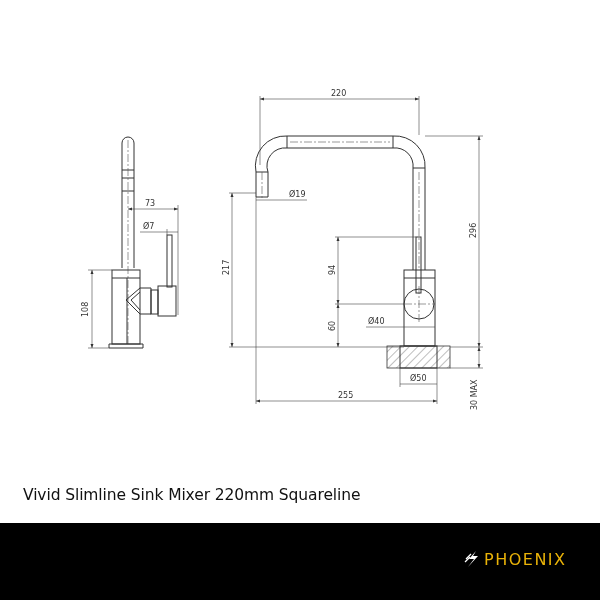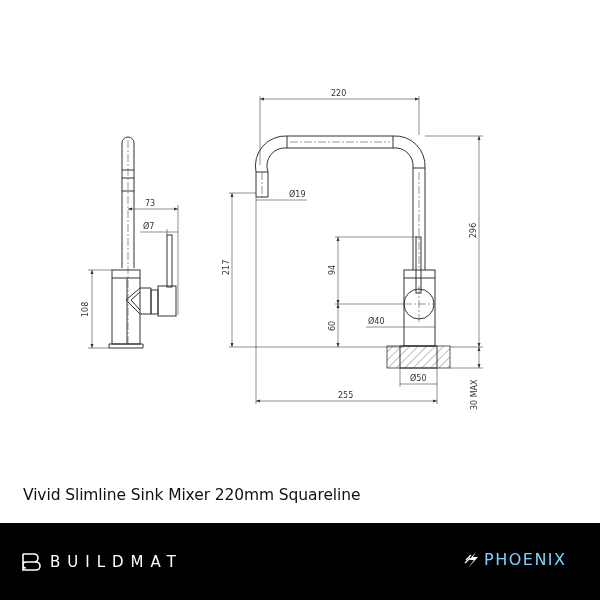--- a/index.html
+++ b/index.html
@@ -6,21 +6,21 @@
   body{width:600px;height:600px;position:relative;overflow:hidden;font-family:"Liberation Sans",sans-serif;}
   #drawing{position:absolute;left:0;top:0;width:600px;height:470px;}
   .ln{stroke:#333;stroke-width:1;fill:none;}
   .dim{stroke:#444;stroke-width:0.6;fill:none;}
   .cl{stroke:#555;stroke-width:0.6;fill:none;stroke-dasharray:8 2 2 2;}
   .dt{font-family:"DejaVu Sans",sans-serif;font-size:8px;fill:#333;}
   #product-title{position:absolute;left:23px;top:486px;font-size:15.5px;font-weight:normal;color:#111;font-family:"DejaVu Sans",sans-serif;letter-spacing:-0.1px;}
   #footer{position:absolute;left:0;top:523px;width:600px;height:77px;background:#000;}
   #buildmat{position:absolute;left:22px;top:30px;display:flex;align-items:center;color:#fff;}
   #buildmat-text{font-family:"DejaVu Sans",sans-serif;font-size:15px;letter-spacing:7px;font-weight:normal;margin-left:8px;}
-  #phoenix{position:absolute;left:464px;top:27px;display:flex;align-items:flex-end;color:#7dd3fc;}
+  #phoenix{position:absolute;left:464px;top:27px;display:flex;align-items:flex-start;color:#eab308;}
   #phoenix-text{font-family:"DejaVu Sans",sans-serif;font-size:16px;letter-spacing:1.5px;margin-left:4px;}
 </style>
 </head>
 <body>
 
 <svg id="drawing" viewBox="0 0 600 470" xmlns="http://www.w3.org/2000/svg">
 
   <g>
 
     <path class="ln" d="M122,268 L122,143 A6,6 0 0 1 134,143 L134,268"></path>
@@ -144,26 +144,20 @@
     <line class="dim" x1="450" y1="368" x2="483" y2="368"></line>
     <polygon points="479,347 477.5,351 480.5,351" fill="#333"></polygon>
     <polygon points="479,368 477.5,364 480.5,364" fill="#333"></polygon>
     <text class="dt" x="0" y="0" transform="translate(477,410) rotate(-90)">30 MAX</text>
   </g>
 </svg>
 
 <div id="product-title">Vivid Slimline Sink Mixer 220mm Squareline</div>
 
 <div id="footer">
-  <div id="buildmat">
-    <svg width="20" height="18" viewBox="0 0 20 18">
-      <path d="M1,1 L12,1 A4,4 0 0 1 12,9 L4,9 M1,1 L1,17 L14,17 A4,4 0 0 0 14,9 L4,9 A3,3 0 0 0 4,15" fill="none" stroke="#fff" stroke-width="1.6"></path>
-    </svg>
-    <span id="buildmat-text">BUILDMAT</span>
-  </div>
   <div id="phoenix">
     <svg width="16" height="18" viewBox="0 0 16 18">
       <path d="M12,1 L5,9 L10,9 L4,17 L14,6 L9,6 Z" fill="#fff"></path>
       <path d="M2,9 L7,4" stroke="#fff" stroke-width="1.2"></path>
       <path d="M1,12 L6,7" stroke="#fff" stroke-width="1.2"></path>
     </svg>
     <span id="phoenix-text">PHOENIX</span>
   </div>
 </div>
 

